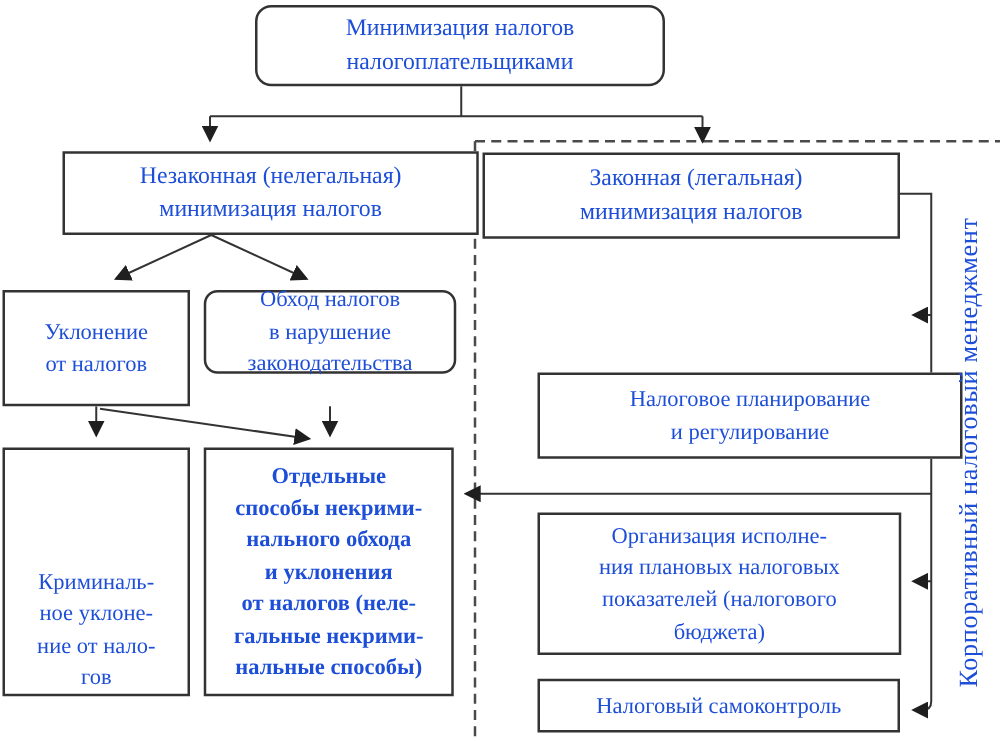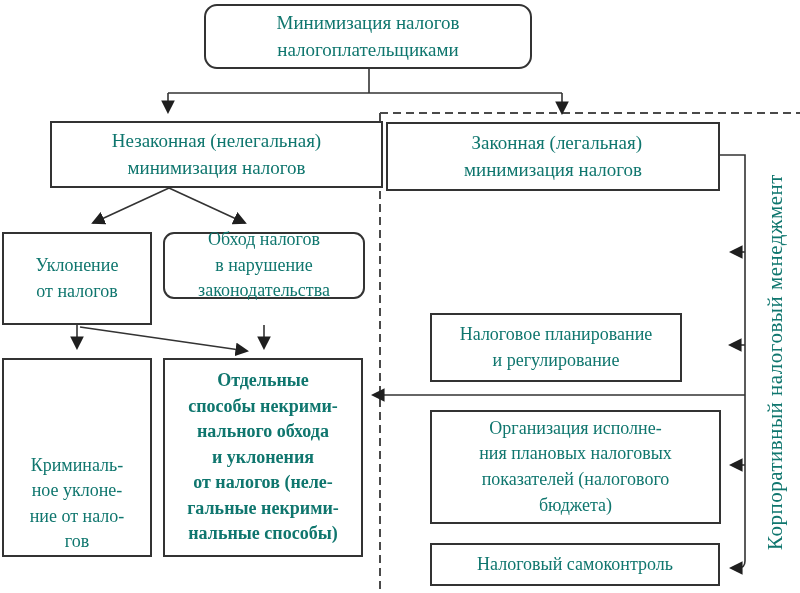--- a/index.html
+++ b/index.html
@@ -1,21 +1,21 @@
 <!DOCTYPE html>
 <html><head>
 <meta charset="utf-8">
 <style>
   html, body { margin: 0; padding: 0; background: #ffffff; }
   #stage {
     position: relative;
     width: 800px; height: 593px;
     background: #ffffff;
     font-family: "Liberation Serif", "DejaVu Serif", serif;
-    color: #0f766e;
+    color: #1d4ed8;
     overflow: hidden;
   }
   #connectors { position: absolute; left: 0; top: 0; z-index: 1; }
   .box {
     position: absolute;
     box-sizing: border-box;
     border: 2px solid #333333;
     background: #ffffff;
     display: flex;
     align-items: center;
@@ -39,21 +39,21 @@
   }
   
   #root-box          { left: 204px; top: 4px;   width: 328px; height: 65px; }
   #illegal-box       { left: 2px;   top: 121px; width: 333px; height: 67px; margin-left: 48px; }
   #legal-box         { left: 386px; top: 122px; width: 334px; height: 69px; text-align: right; }
   #evasion-box       { left: 2px;   top: 232px; width: 150px; height: 93px; }
   #circumvention-box { left: 163px; top: 232px; width: 202px; height: 67px; border-radius: 11px; }
   #criminal-box      { left: 2px;   top: 358px; width: 150px; height: 199px; }
   #separate-box      { left: 163px; top: 358px; width: 200px; height: 199px; font-weight: bold; }
   #optimization-box  { left: 431px; top: 210px; width: 290px; height: 80px; border-radius: 15px; }
-  #planning-box      { left: 430px; top: 313px; width: 252px; height: 69px; }
+  #planning-box      { left: 430px; top: 298px; width: 340px; height: 69px; }
   #organization-box  { left: 430px; top: 410px; width: 291px; height: 114px; }
   #selfcontrol-box   { left: 430px; top: 543px; width: 290px; height: 43px; }
 </style>
 </head>
 <body>
 
 <div id="stage">
 
   <svg id="connectors" width="800" height="593" viewBox="0 0 800 593" xmlns="http://www.w3.org/2000/svg">
     <defs>

